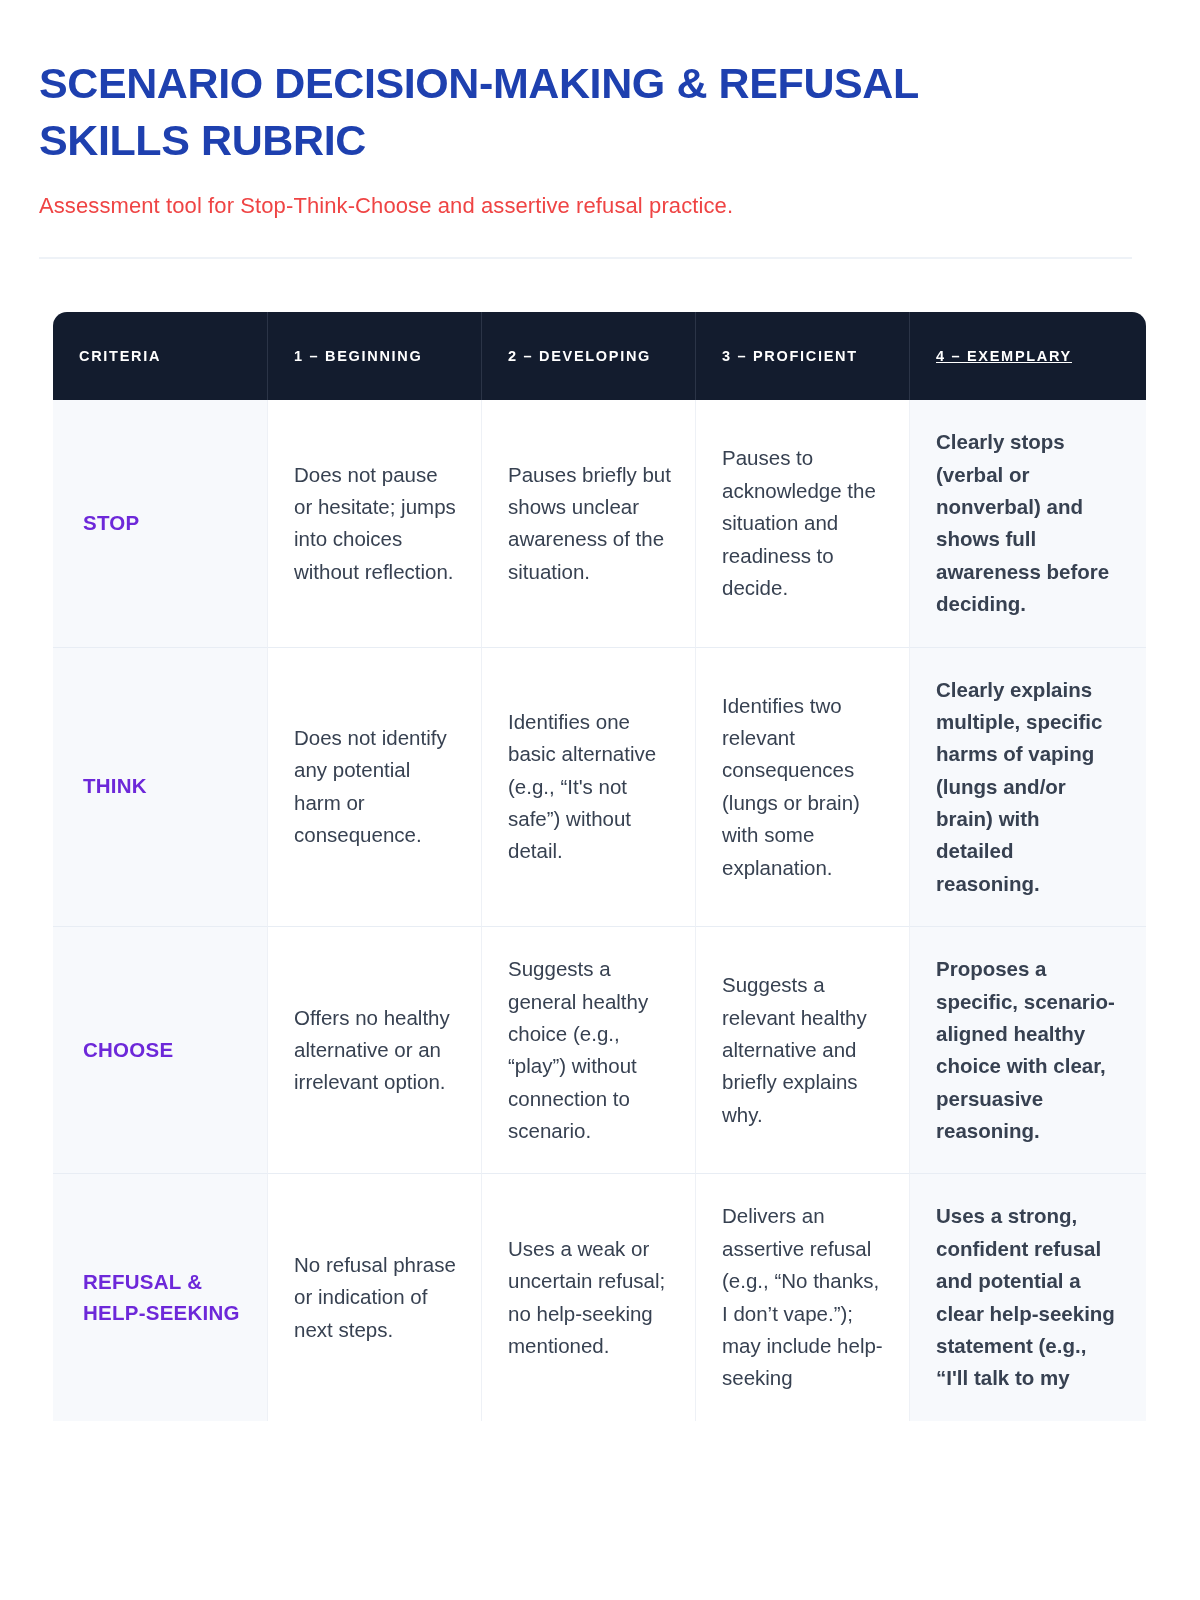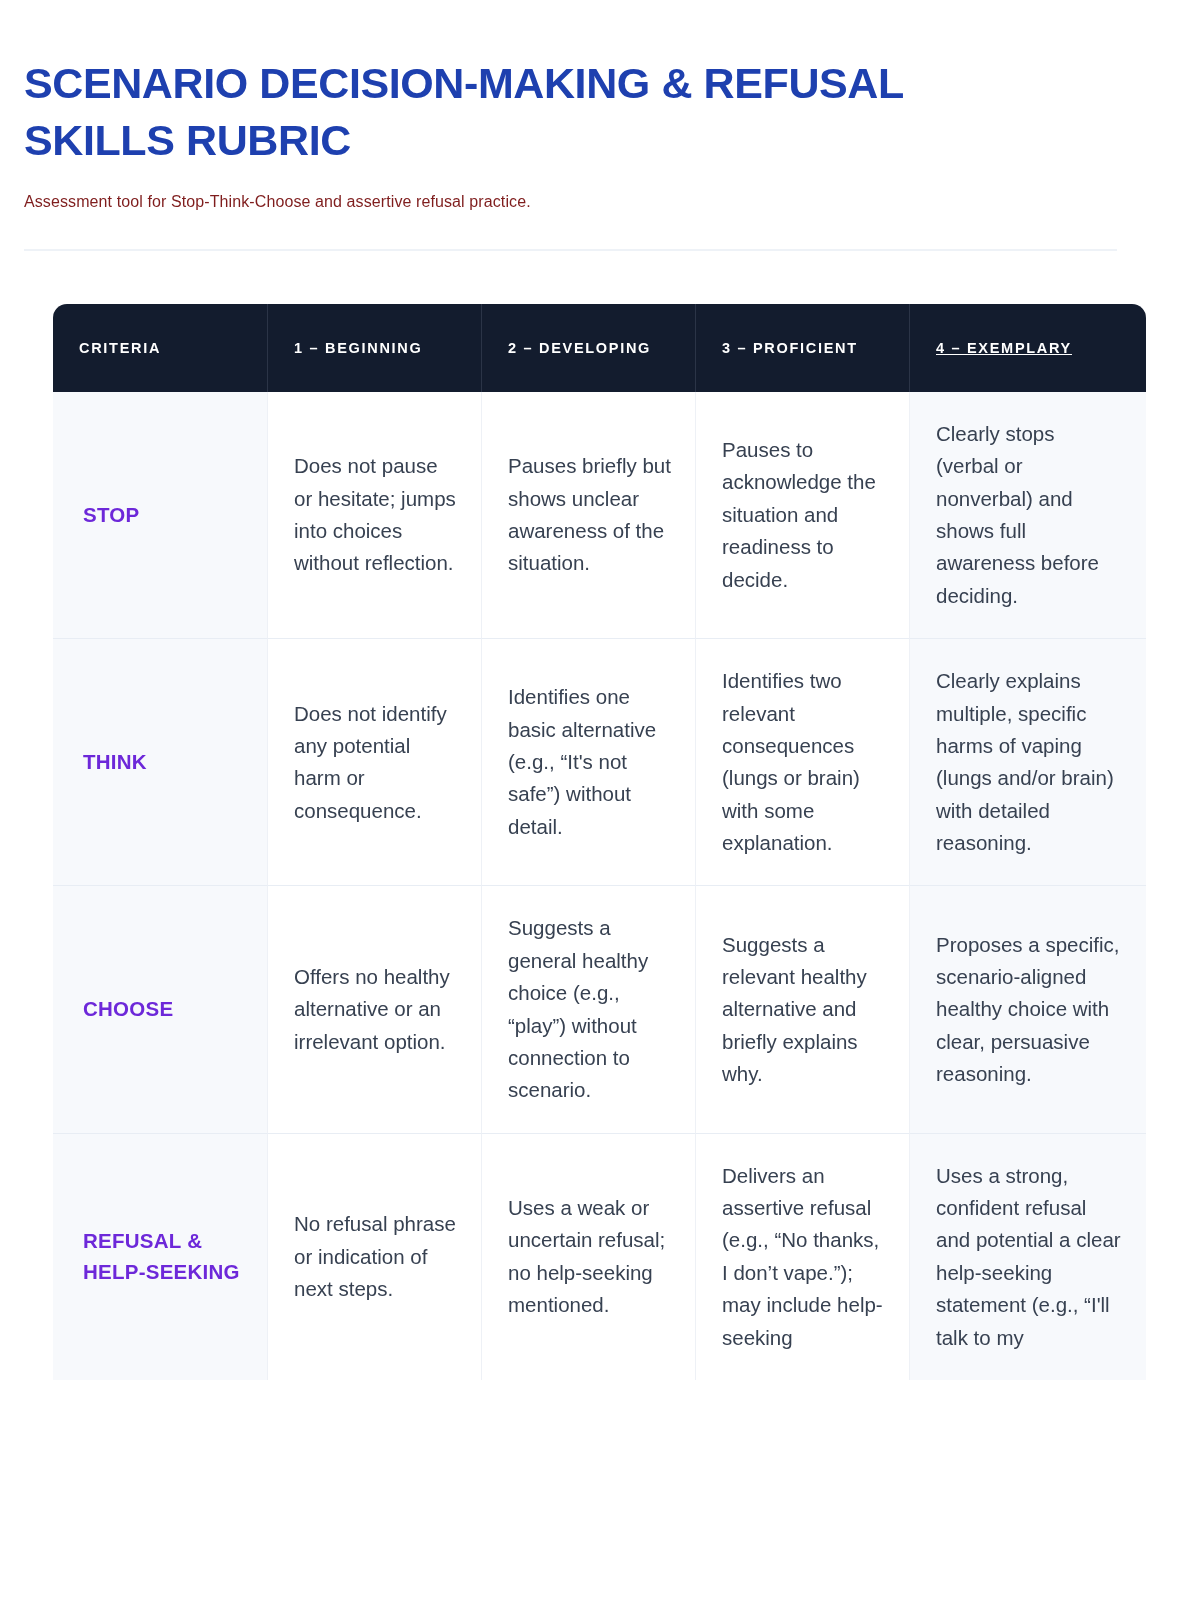--- a/index.html
+++ b/index.html
@@ -19,38 +19,38 @@
   .page {
     position: relative;
     width: 1200px;
     height: 1600px;
     padding: 0;
     overflow: hidden;
   }
 
   
   .header-block {
-    padding: 55px 54px 0 24px;
+    padding: 55px 54px 0 39px;
   }
   .doc-title {
     margin: 0;
     font-size: 43px;
     line-height: 1.32;
     font-weight: 800;
     letter-spacing: -0.4px;
     color: #1e40af;
     text-transform: uppercase;
     max-width: 880px;
   }
   .doc-subtitle {
     margin: 22px 0 0 0;
-    font-size: 16px;
+    font-size: 22px;
     line-height: 1.4;
     font-weight: 400;
-    color: #7f1d1d;
+    color: #ef4444;
     letter-spacing: 0.1px;
   }
   .header-rule {
     margin: 36px 0 0 0;
     width: 1093px;
     height: 2px;
     background: #eef2f7;
   }
 
   
@@ -92,21 +92,21 @@
   tbody td {
     vertical-align: middle;
     padding: 26px 24px 26px 26px;
     font-size: 20.5px;
     line-height: 1.58;
     color: #374151;
     background: #ffffff;
     border-right: 1px solid #eef1f6;
     border-bottom: 1px solid #e8edf4;
   }
-  tbody td:last-child { border-right: none; }
+  tbody td:last-child { border-right: none; font-weight: bold; }
   tbody tr:last-child td { border-bottom: none; }
 
   td.criteria-cell {
     background: #f7f9fc;
     color: #6d28d9;
     font-weight: 700;
     font-size: 20.5px;
     line-height: 1.5;
     letter-spacing: 0.25px;
     text-transform: uppercase;

